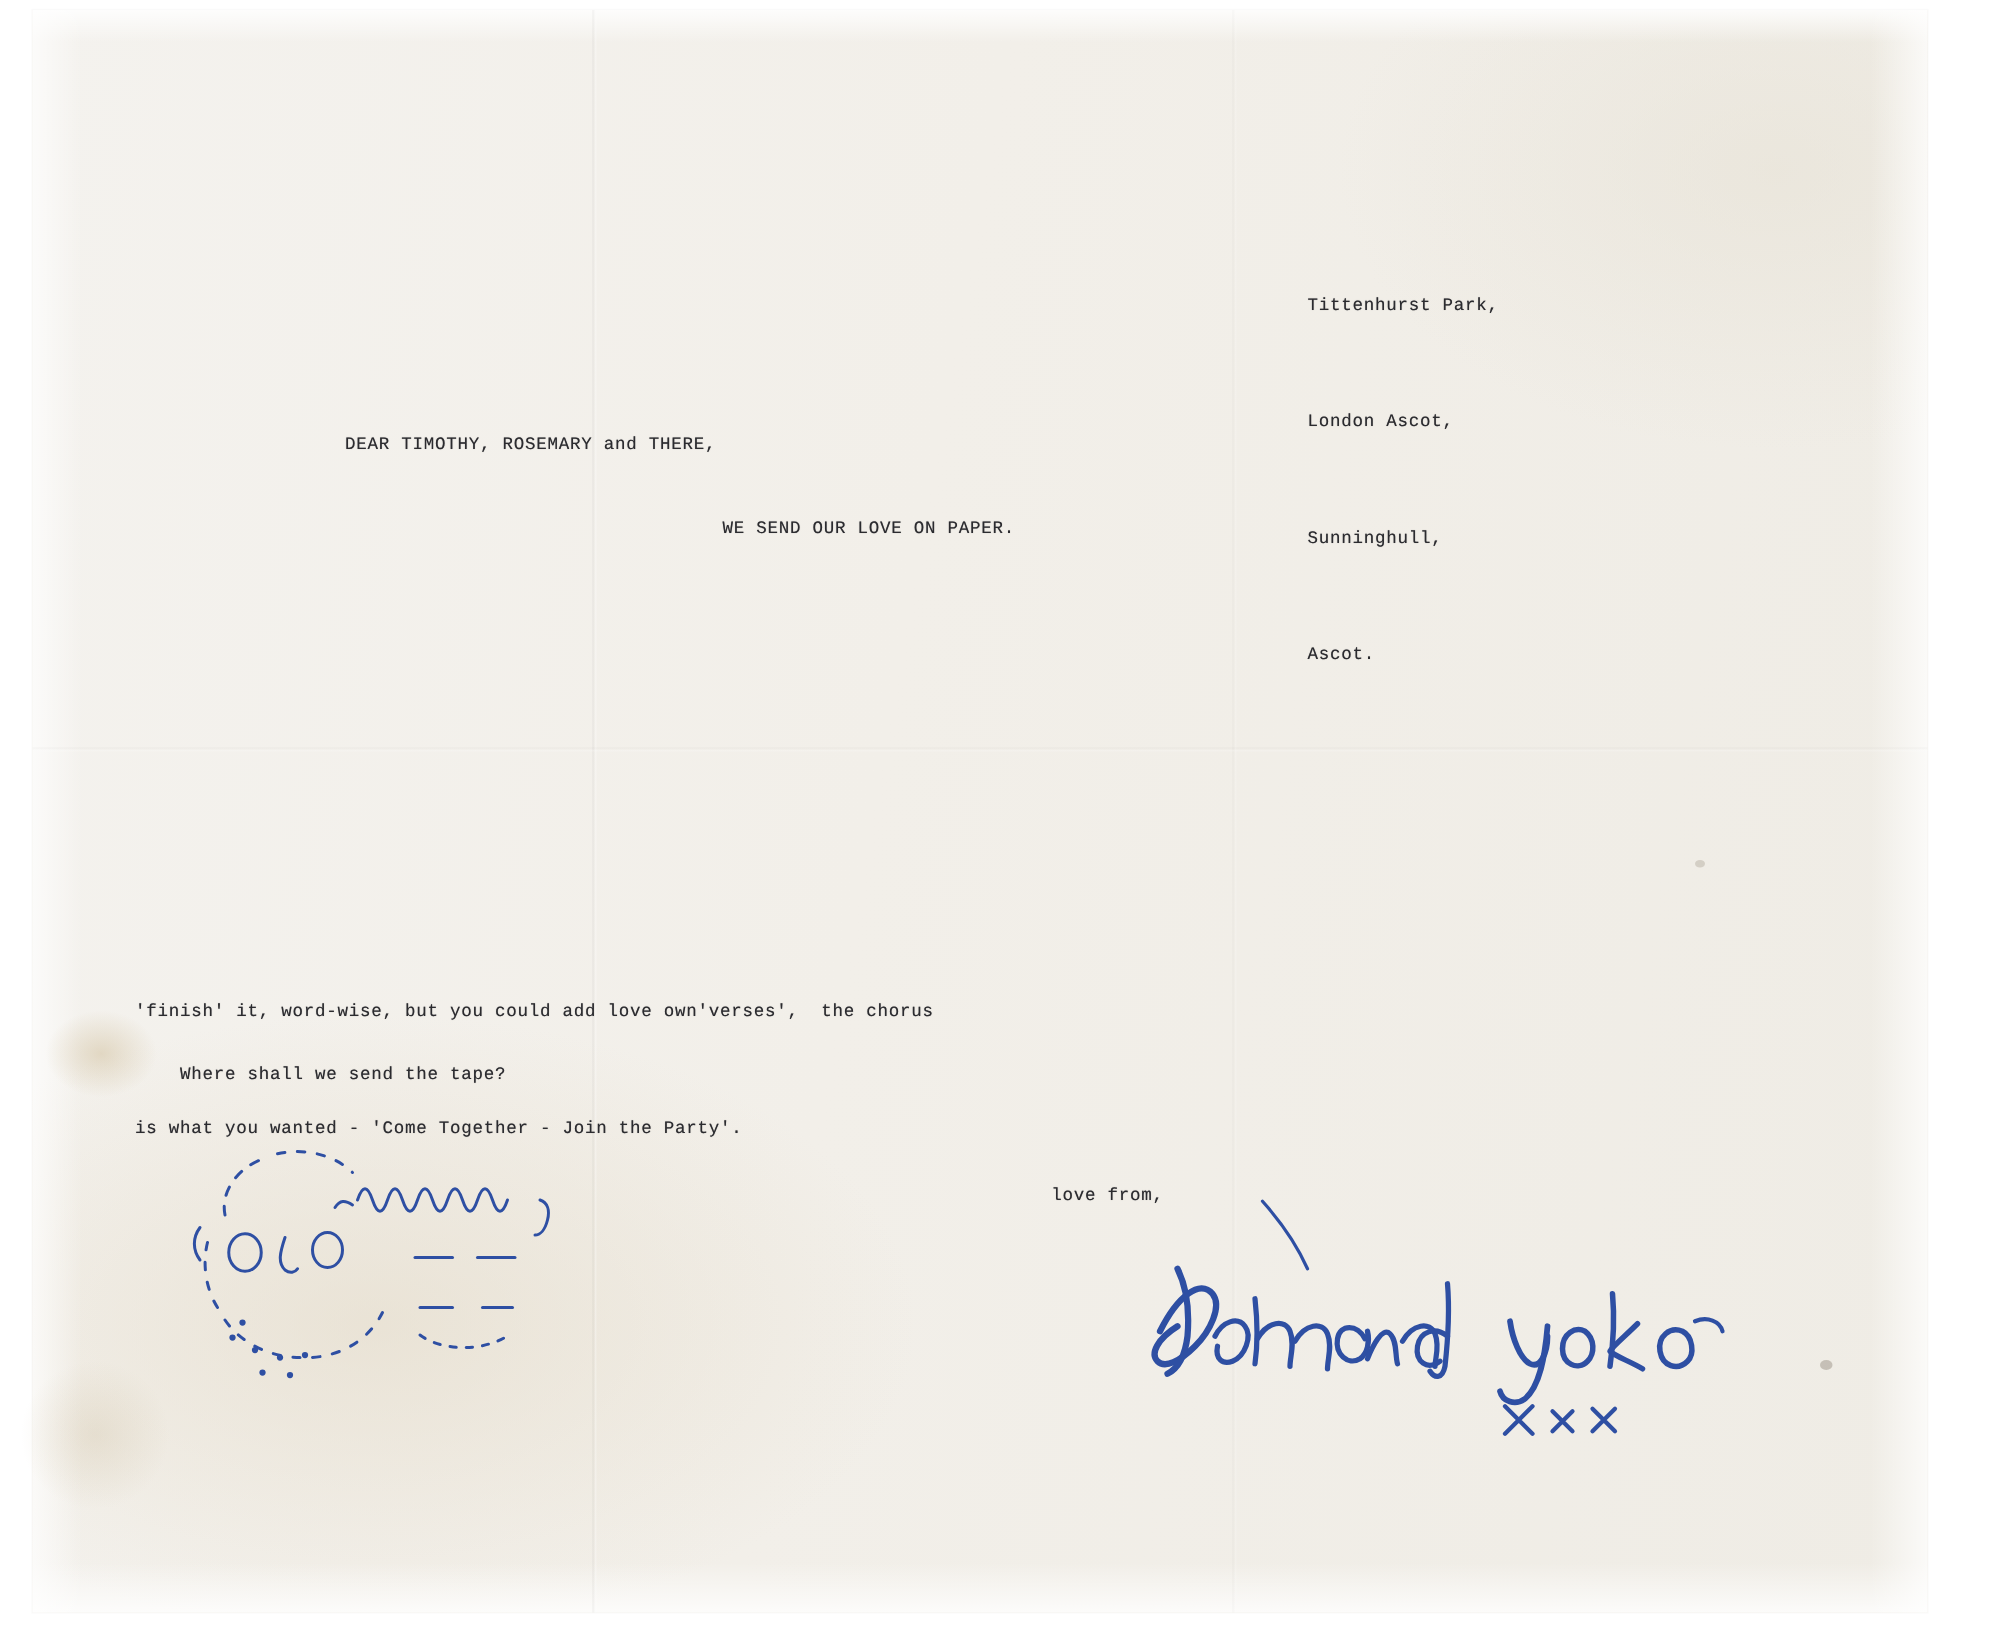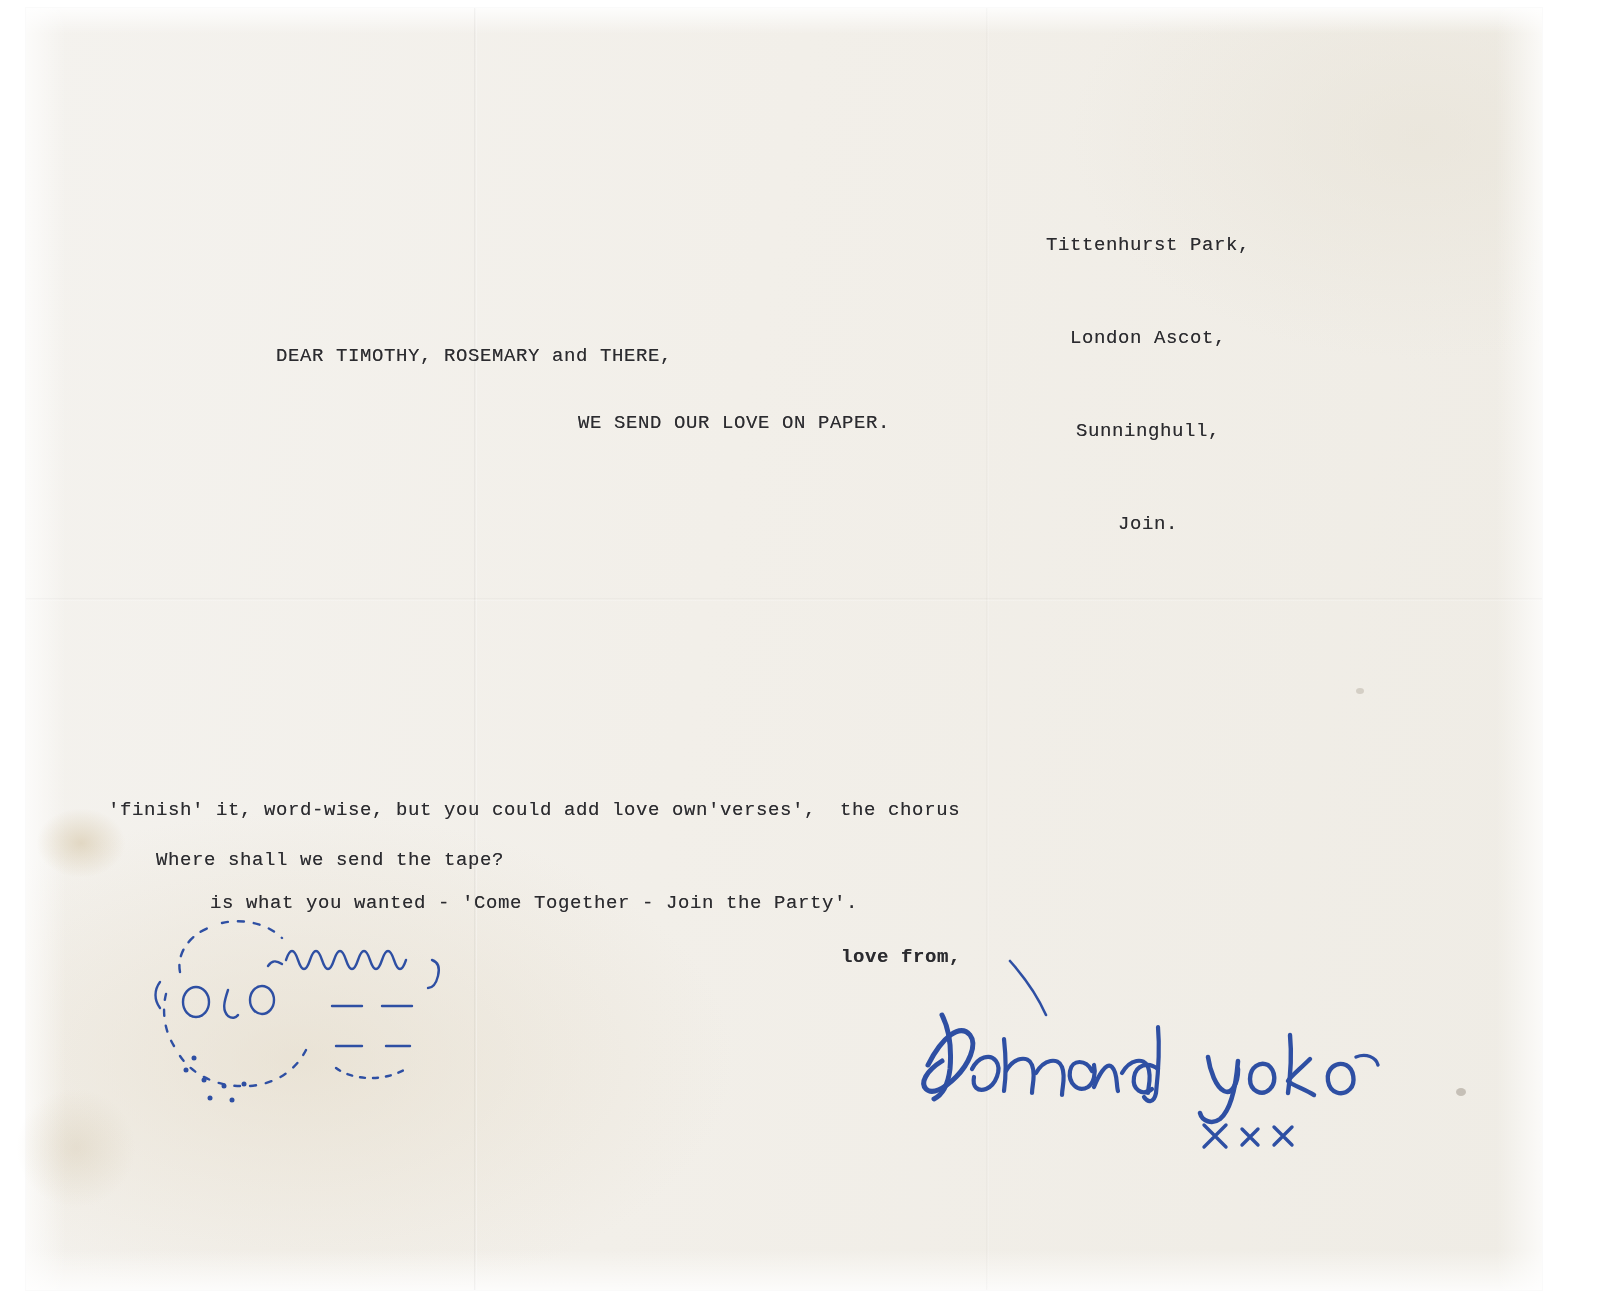--- a/index.html
+++ b/index.html
@@ -81,26 +81,25 @@
     position: absolute;
     border-radius: 50%;
     pointer-events: none;
   }
 
   
   .typed {
     position: absolute;
     color: #2b2b2f;
     font-family: "Liberation Mono", monospace;
-    font-size: 19px;
+    font-size: 14px;
     line-height: 31px;
     letter-spacing: 0.6px;
     white-space: pre;
     text-shadow: 0 0 0.6px rgba(40,40,45,0.55);
-    text-align: center;
   }
 
   #address-block {
     left: 1020px;
     top: 160px;
   }
   #salutation {
     left: 250px;
     top: 333px;
   }
@@ -120,21 +119,20 @@
     left: 82px;
     top: 725px;
   }
   #para-3 {
     left: 82px;
     top: 837px;
   }
   #closing {
     left: 815px;
     top: 934px;
-    font-weight: bold;
   }
 
   
   .ink {
     position: absolute;
     pointer-events: none;
   }
   #doodle-wrap {
     left: 110px;
     top: 890px;
@@ -167,21 +165,21 @@
 
     <div class="stain" style="left:10px; top:800px; width:90px; height:70px; background:radial-gradient(ellipse at center, rgba(198,176,132,0.40), rgba(198,176,132,0) 70%);"></div>
     <div class="stain" style="left:-10px; top:1080px; width:120px; height:120px; background:radial-gradient(ellipse at center, rgba(205,190,160,0.30), rgba(205,190,160,0) 70%);"></div>
     <div class="stain" style="left:1430px; top:1080px; width:10px; height:8px; background:rgba(120,110,95,0.35);"></div>
     <div class="stain" style="left:1330px; top:680px; width:8px; height:6px; background:rgba(140,130,110,0.28);"></div>
 
     <div class="typed" id="address-block">
       <div>Tittenhurst Park,</div>
       <div>London Ascot,</div>
       <div>Sunninghull,</div>
-      <div>Join.</div>
+      <div>Ascot.</div>
     </div>
 
     <div class="typed" id="salutation">DEAR TIMOTHY, ROSEMARY and THERE,</div>
 
     <div class="typed" id="headline">WE SEND OUR LOVE ON PAPER.</div>
 
 
 
     <div class="typed" id="para-2">
       <div>'finish' it, word-wise, but you could add love own'verses',  the chorus</div>

